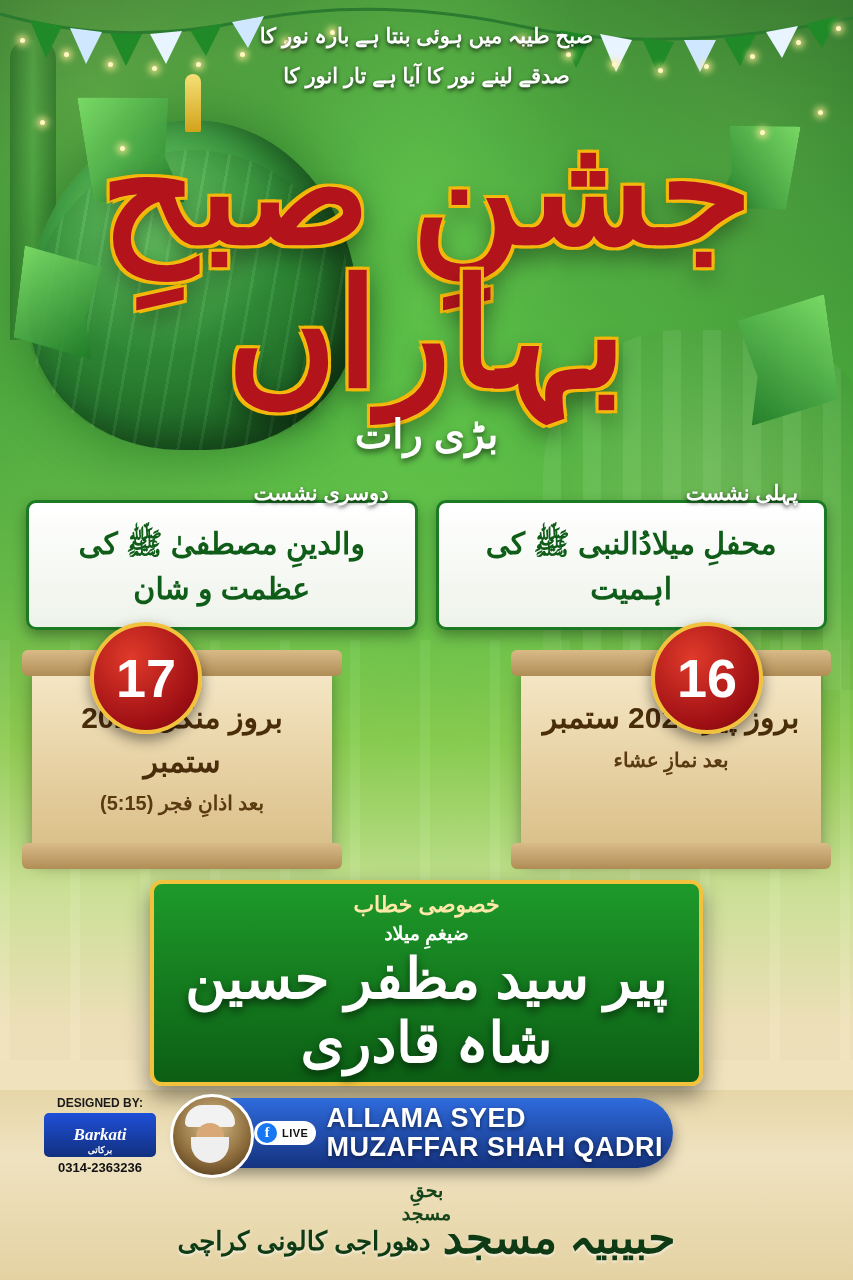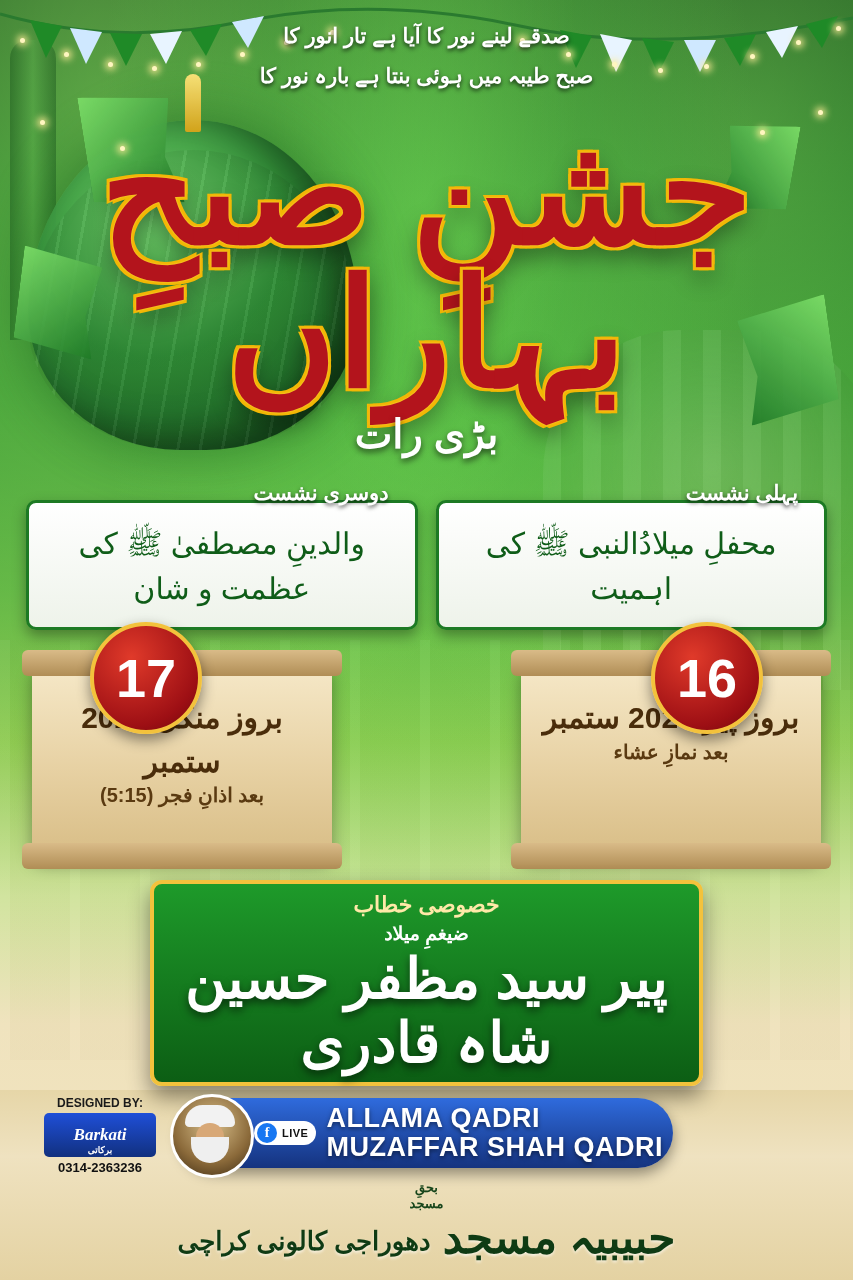--- a/index.html
+++ b/index.html
@@ -206,21 +206,21 @@
     top: -22px;
     right: 26px;
     color: #ffffff;
     font-size: 21px;
     font-weight: bold;
     direction: rtl;
     text-shadow: 0 2px 4px rgba(0,0,0,0.7);
   }
   .session-title {
     font-size: 30px;
-    font-weight: normal;
+    font-weight: bold;
     color: #0f5d18;
     direction: rtl;
     line-height: 1.5;
   }
 
   
   .dates {
     position: absolute;
     top: 640px;
     left: 20px;
@@ -256,21 +256,21 @@
   .scroll-inner {
     padding: 34px 16px 10px;
   }
   .scroll-date {
     font-size: 30px;
     font-weight: bold;
     line-height: 1.45;
     color: #4a2d0b;
   }
   .scroll-note {
-    margin-top: 0;
+    margin-top: 8px;
     font-size: 20px;
     font-weight: bold;
     color: #5a3a11;
   }
   .daybadge {
     position: absolute;
     top: -18px;
     width: 104px;
     height: 104px;
     border-radius: 50%;
@@ -442,21 +442,21 @@
 
   
   .venue-logo {
     position: absolute;
     left: 50%;
     transform: translateX(-50%);
     top: 1180px;
     text-align: center;
     direction: rtl;
     color: #17451b;
-    font-size: 13px;
+    font-size: 19px;
     font-weight: bold;
     line-height: 1.2;
   }
   .venue {
     position: absolute;
     left: 0; right: 0;
     top: 1212px;
     text-align: center;
     direction: rtl;
     color: #0f3b14;
@@ -524,22 +524,22 @@
     <div class="bulb" style="left:750px; top:54px;"></div>
     <div class="bulb" style="left:796px; top:40px;"></div>
     <div class="bulb" style="left:836px; top:26px;"></div>
     <div class="bulb" style="left:40px;  top:120px;"></div>
     <div class="bulb" style="left:120px; top:146px;"></div>
     <div class="bulb" style="left:760px; top:130px;"></div>
     <div class="bulb" style="left:818px; top:110px;"></div>
   </div>
 
   <div class="couplet">
+    <div>صبح طیبہ میں ہوئی بنتا ہے بارہ نور کا</div>
     <div>صدقے لینے نور کا آیا ہے تار انور کا</div>
-    <div>صبح طیبہ میں ہوئی بنتا ہے بارہ نور کا</div>
   </div>
 
   <div class="title-wrap">
     <div class="title-main">جشنِ صبحِ بہاراں</div>
     <div class="title-sub">بڑی رات</div>
   </div>
 
   <div class="sessions">
     <div class="session">
       <div class="session-tag">پہلی نشست</div>
@@ -589,21 +589,21 @@
     <div class="live-avatar">
       <div class="turban"></div>
       <div class="face"></div>
       <div class="beard"></div>
     </div>
     <div class="fb-chip">
       <span class="fb-circle">f</span>
       <span class="fb-live">LIVE</span>
     </div>
     <div class="live-name">
-      <div>ALLAMA QADRI</div>
+      <div>ALLAMA SYED</div>
       <div>MUZAFFAR SHAH QADRI</div>
     </div>
   </div>
 
   <div class="venue-logo">
     <div>بحقِ</div>
     <div>مسجد</div>
   </div>
   <div class="venue">
     <span>حبیبیہ مسجد</span>

